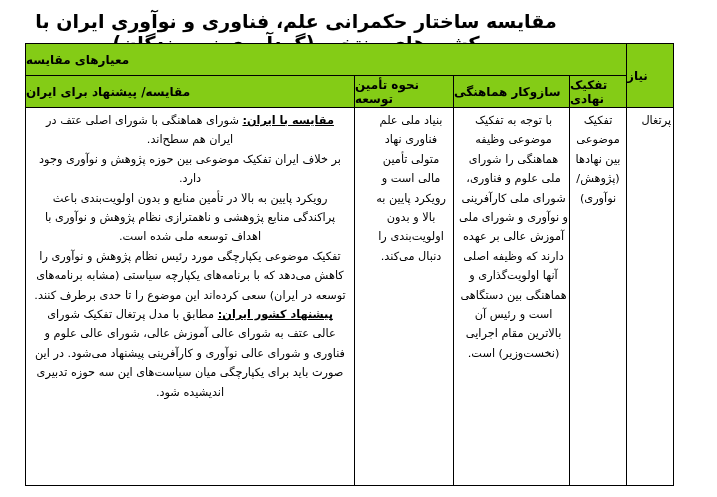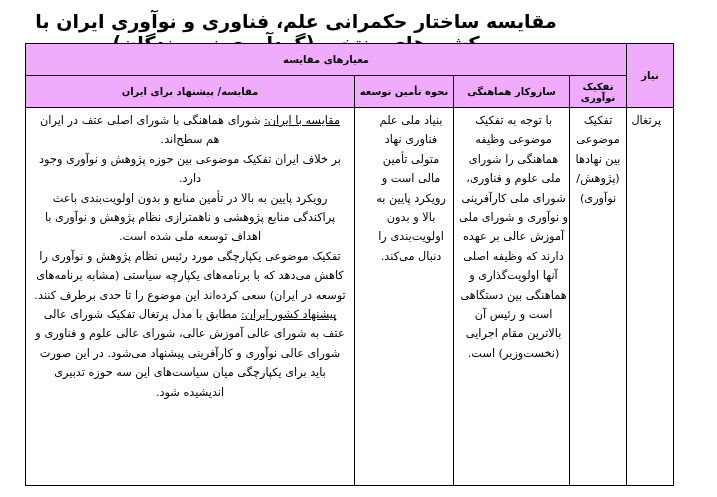--- a/index.html
+++ b/index.html
@@ -3,49 +3,49 @@
 <meta charset="utf-8">
 <style>
   html, body { margin:0; padding:0; background:#ffffff; }
   body { width:717px; height:497px; position:relative; overflow:hidden;
          font-family:"DejaVu Sans", sans-serif; color:#000; }
   .title { position:absolute; top:10px; left:0; width:592px; text-align:center;
            font-family:"DejaVu Sans", sans-serif; font-weight:bold; font-size:19px; direction:rtl; }
   table { position:absolute; left:25px; top:43px; width:648px; border-collapse:collapse; direction:rtl;
           table-layout:fixed; }
   td, th { border:1px solid #000; padding:0; vertical-align:top; }
-  th { background:#f0abfc; font-weight:bold; font-size:10px; vertical-align:middle; text-align:center; }
+  th { background:#84cc16; font-weight:bold; font-size:12px; vertical-align:middle; text-align:left; }
   th.top { height:31px; }
   th.sub { height:31px; }
   td { font-size:11.3px; line-height:19.4px; text-align:center; padding-top:3px; }
-  td.country { text-align:right; padding-right:12px; }
+  td.country { text-align:right; padding-right:2px; }
   .row { height:378px; }
   .p { display:block; }
-  .u { text-decoration:underline; font-weight:normal; }
+  .u { text-decoration:underline; font-weight:bold; }
 </style>
 </head>
 <body>
 
 <div class="title">مقایسه ساختار حکمرانی علم، فناوری و نوآوری ایران با کشورهای منتخب (گردآوری نویسندگان)</div>
 
 <table>
   <colgroup>
     <col style="width:47px">
     <col style="width:57px">
     <col style="width:116px">
     <col style="width:99px">
     <col style="width:329px">
   </colgroup>
   <tbody>
       <tr>
     <th class="top" rowspan="2">نیاز</th>
     <th class="top" colspan="4">معیارهای مقایسه</th>
   </tr>
   <tr>
-    <th class="sub">تفکیک نوآوری</th>
+    <th class="sub">تفکیک نهادی</th>
     <th class="sub">سازوکار هماهنگی</th>
     <th class="sub">نحوه تأمین توسعه</th>
     <th class="sub">مقایسه/ پیشنهاد برای ایران</th>
   </tr>
   <tr class="row">
     <td class="country">پرتغال</td>
     <td style="padding-left:2px;padding-right:2px">تفکیک موضوعی بین نهادها (پژوهش/ نوآوری)</td>
     <td style="padding-left:4px;">با توجه به تفکیک موضوعی وظیفه هماهنگی را شورای ملی علوم و فناوری، شورای ملی کارآفرینی و نوآوری و شورای ملی آموزش عالی بر عهده دارند که وظیفه اصلی آنها اولویت‌گذاری و هماهنگی بین دستگاهی است و رئیس آن بالاترین مقام اجرایی (نخست‌وزیر) است.</td>
     <td style="padding-left:17px;padding-right:3px">بنیاد ملی علم فناوری نهاد متولی تأمین مالی است و رویکرد پایین به بالا و بدون اولویت‌بندی را دنبال می‌کند.</td>
     <td style="padding-left:8px;padding-right:8px">

